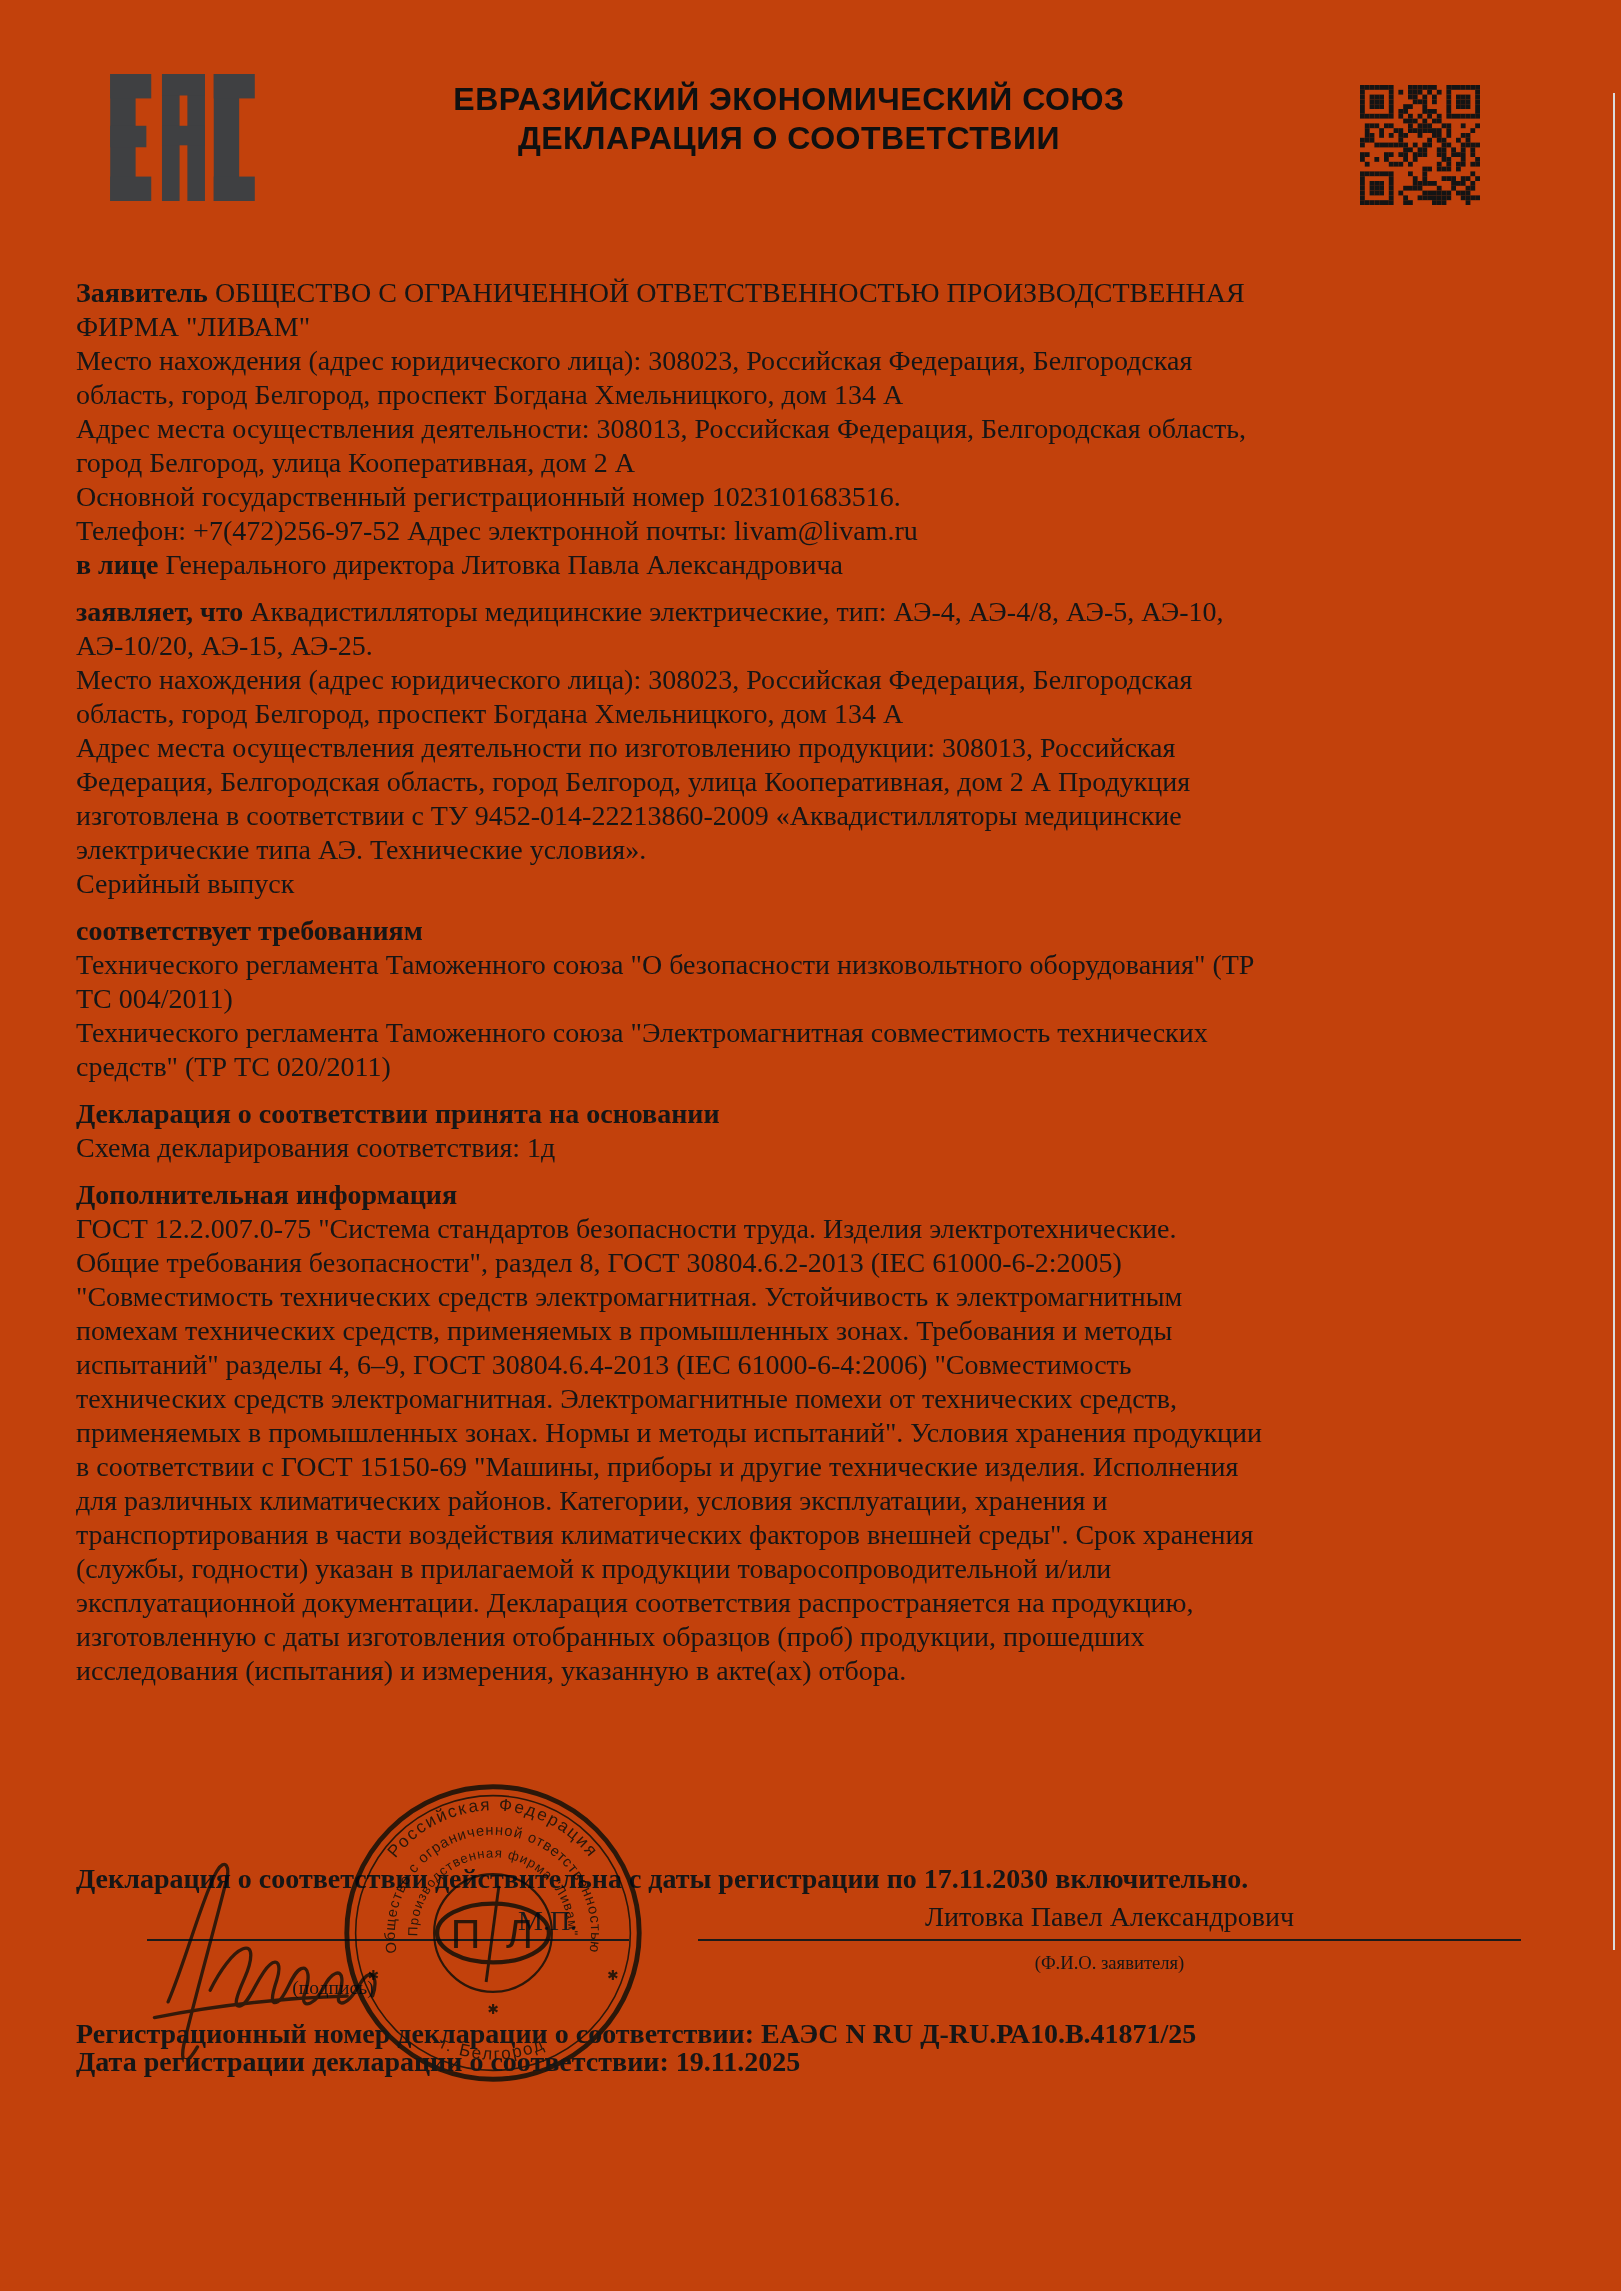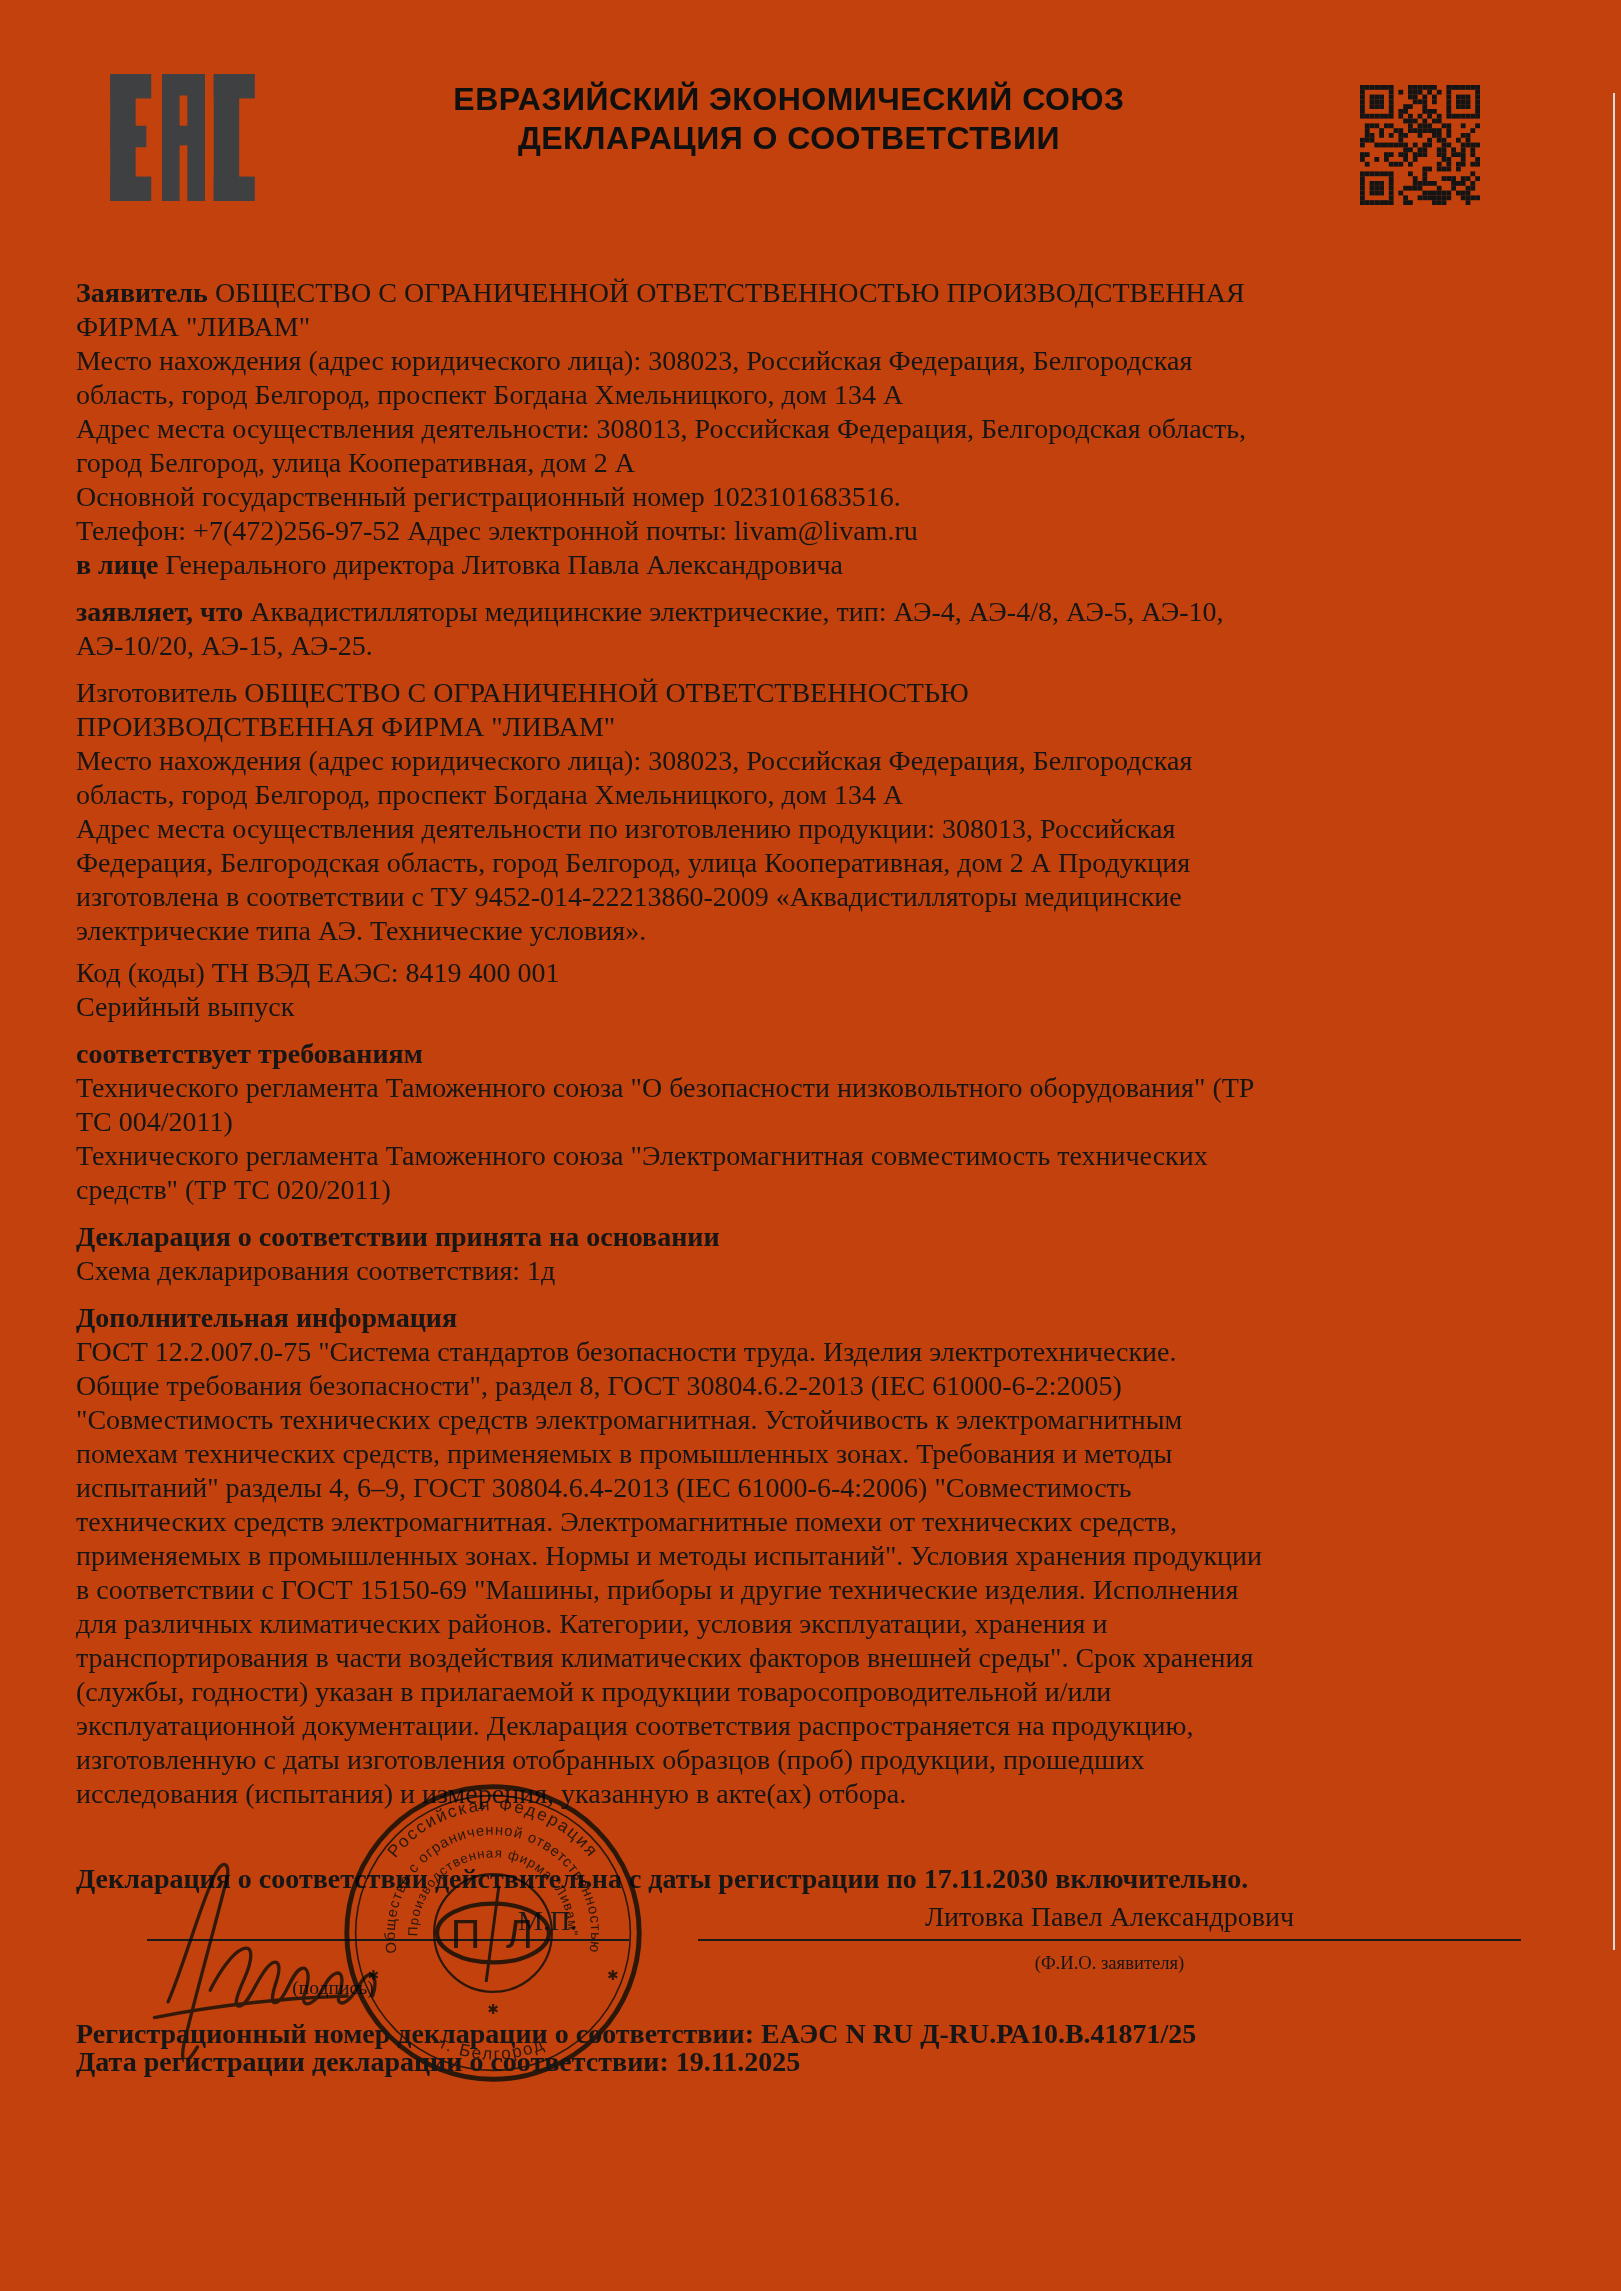--- a/index.html
+++ b/index.html
@@ -392,24 +392,22 @@
     </svg>
 
   <div id="body-text">
       <p><b>Заявитель</b> ОБЩЕСТВО С ОГРАНИЧЕННОЙ ОТВЕТСТВЕННОСТЬЮ ПРОИЗВОДСТВЕННАЯ ФИРМА "ЛИВАМ"</p>
       <p>Место нахождения (адрес юридического лица): 308023, Российская Федерация, Белгородская область, город Белгород, проспект Богдана Хмельницкого, дом 134 А</p>
       <p>Адрес места осуществления деятельности: 308013, Российская Федерация, Белгородская область, город Белгород, улица Кооперативная, дом 2 А</p>
       <p>Основной государственный регистрационный номер 1023101683516.</p>
       <p>Телефон: +7(472)256-97-52 Адрес электронной почты: livam@livam.ru</p>
       <p><b>в лице</b> Генерального директора Литовка Павла Александровича</p>
       <p class="mt4"><b>заявляет, что</b> Аквадистилляторы медицинские электрические, тип: АЭ-4, АЭ-4/8, АЭ-5, АЭ-10, АЭ-10/20, АЭ-15, АЭ-25.</p>
-      <p class="mt4">Изготовитель ОБЩЕСТВО С ОГРАНИЧЕННОЙ ОТВЕТСТВЕННОСТЬЮ ПРОИЗВОДСТВЕННАЯ ФИРМА "ЛИВАМ"</p>
       <p>Место нахождения (адрес юридического лица): 308023, Российская Федерация, Белгородская область, город Белгород, проспект Богдана Хмельницкого, дом 134 А</p>
       <p>Адрес места осуществления деятельности по изготовлению продукции: 308013, Российская Федерация, Белгородская область, город Белгород, улица Кооперативная, дом 2 А Продукция изготовлена в соответствии с ТУ 9452-014-22213860-2009 «Аквадистилляторы медицинские электрические типа АЭ. Технические условия».</p>
-      <p class="mt8">Код (коды) ТН ВЭД ЕАЭС: 8419 400 001</p>
       <p>Серийный выпуск</p>
       <p class="mt4 boldline">соответствует требованиям</p>
       <p>Технического регламента Таможенного союза "О безопасности низковольтного оборудования" (ТР ТС 004/2011)</p>
       <p>Технического регламента Таможенного союза "Электромагнитная совместимость технических средств" (ТР ТС 020/2011)</p>
       <p class="mt4 boldline">Декларация о соответствии принята на основании</p>
       <p>Схема декларирования соответствия: 1д</p>
       <p class="mt4 boldline">Дополнительная информация</p>
       <p>ГОСТ 12.2.007.0-75 "Система стандартов безопасности труда. Изделия электротехнические. Общие требования безопасности", раздел 8, ГОСТ 30804.6.2-2013 (IEC 61000-6-2:2005) "Совместимость технических средств электромагнитная. Устойчивость к электромагнитным помехам технических средств, применяемых в промышленных зонах. Требования и методы испытаний" разделы 4, 6–9, ГОСТ 30804.6.4-2013 (IEC 61000-6-4:2006) "Совместимость технических средств электромагнитная. Электромагнитные помехи от технических средств, применяемых в промышленных зонах. Нормы и методы испытаний". Условия хранения продукции в соответствии с ГОСТ 15150-69 "Машины, приборы и другие технические изделия. Исполнения для различных климатических районов. Категории, условия эксплуатации, хранения и транспортирования в части воздействия климатических факторов внешней среды". Срок хранения (службы, годности) указан в прилагаемой к продукции товаросопроводительной и/или эксплуатационной документации. Декларация соответствия распространяется на продукцию, изготовленную с даты изготовления отобранных образцов (проб) продукции, прошедших исследования (испытания) и измерения, указанную в акте(ах) отбора.</p>
     </div>
 

